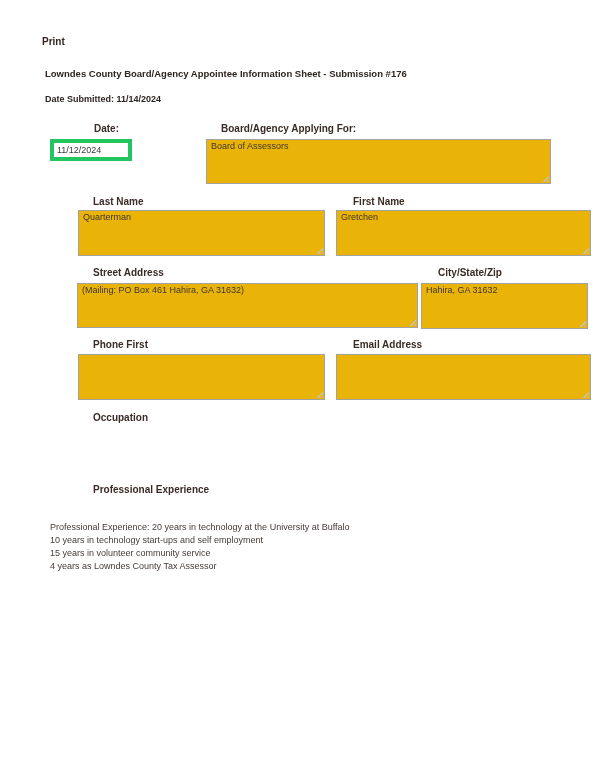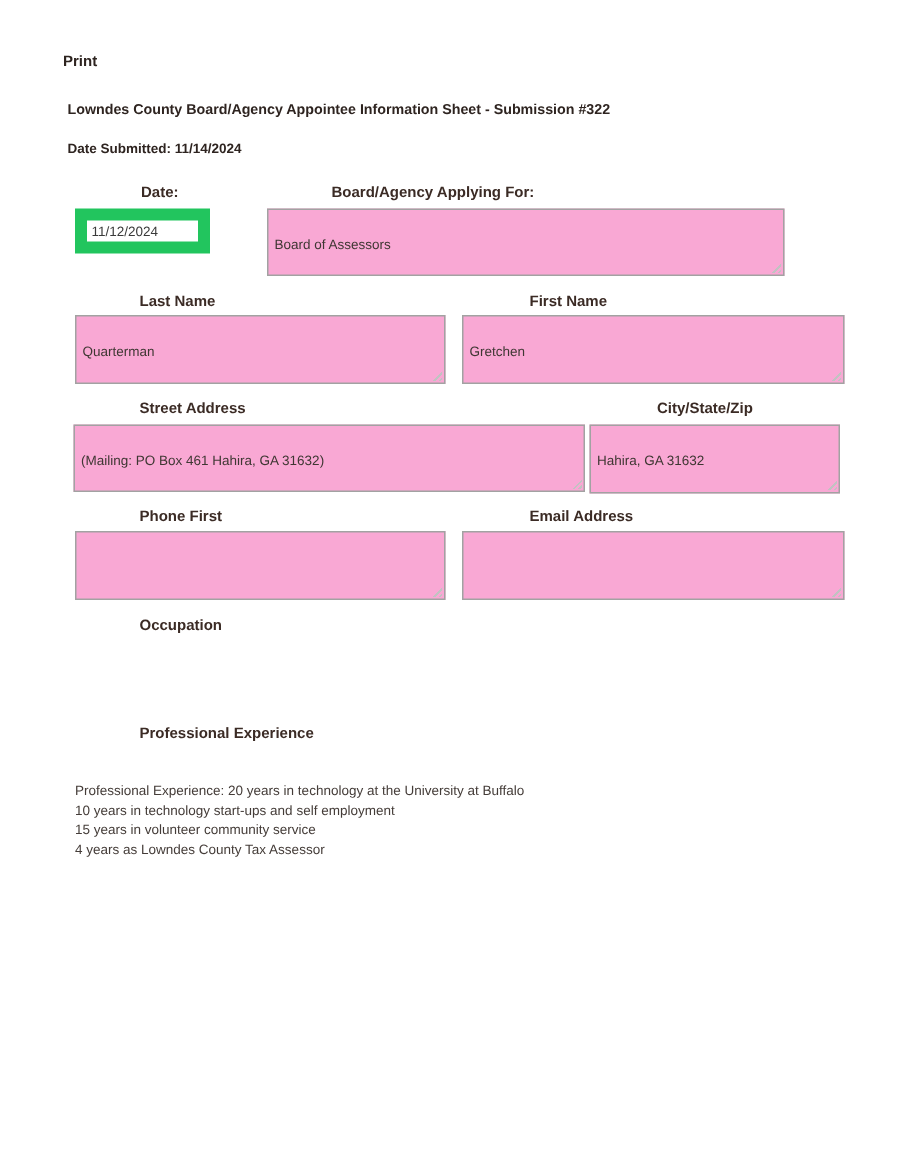--- a/index.html
+++ b/index.html
@@ -35,36 +35,37 @@
 
   .field-label {
     font-size: 10px; font-weight: bold; color: #3b2b25;
     white-space: nowrap;
     margin-left: 43px;
   }
 
   .date-input {
     left: 50px; top: 139px;
     width: 68px; height: 12px;
-    border: 8px solid #22c55e;
+    border: 4px solid #22c55e;
     font-family: "Liberation Sans", sans-serif;
     font-size: 9px; color: #3a3a3a;
     padding: 1px 3px;
     background: #ffffff;
     position: absolute;
   }
 
   .ta {
-    background: #f9a8d4;
+    background: #eab308;
     border: 1px solid #a2a2a2;
     font-size: 9px; color: #3f3733;
-    padding: 18px 4px;
+    padding: 1px 4px;
     box-sizing: border-box;
     overflow: hidden;
     line-height: 11px;
+    margin-left: 28px;
   }
   .ta::after {
     content: "";
     position: absolute;
     right: 1px; bottom: 1px;
     width: 8px; height: 8px;
     background: repeating-linear-gradient(135deg,
       rgba(255,255,255,0) 0px, rgba(255,255,255,0) 1.6px,
       #c2c2c2 1.6px, #c2c2c2 2.6px);
     clip-path: polygon(100% 0, 100% 100%, 0 100%);
@@ -99,21 +100,21 @@
     margin-top: 18px;
   }
 </style>
 </head>
 <body>
 
 <div id="page">
 
   <div class="abs print-link">Print</div>
 
-  <div class="abs doc-title">Lowndes County Board/Agency Appointee Information Sheet - Submission #322</div>
+  <div class="abs doc-title">Lowndes County Board/Agency Appointee Information Sheet - Submission #176</div>
 
   <div class="abs date-submitted">Date Submitted: 11/14/2024</div>
 
   <div class="abs field-label lbl-date">Date:</div>
   <input class="date-input" readonly="" value="11/12/2024" style="">
 
   <div class="abs field-label lbl-board">Board/Agency Applying For:</div>
   <div class="abs ta ta-board">Board of Assessors</div>
 
   <div class="abs field-label lbl-lastname">Last Name</div>

